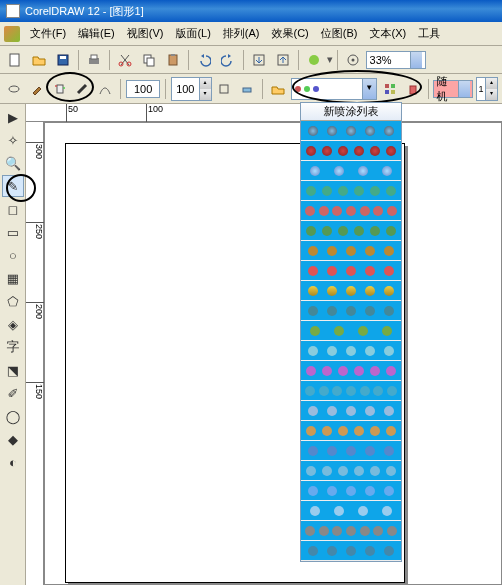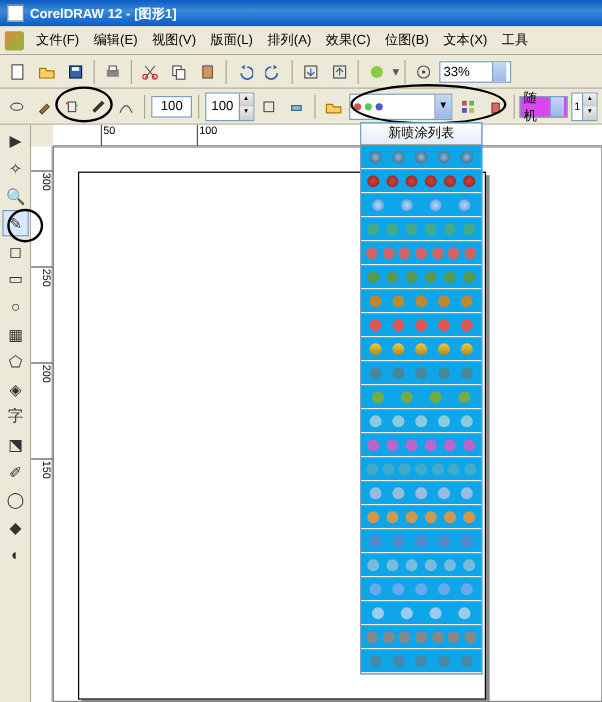--- a/index.html
+++ b/index.html
@@ -1,42 +1,42 @@
 <!DOCTYPE html>
 <html><head>
 <meta charset="utf-8">
 <style>
 *{box-sizing:border-box;margin:0;padding:0;font-family:"Microsoft YaHei",SimSun,sans-serif;font-size:11px;}
 body{background:#fff;width:502px;height:585px;overflow:hidden;position:relative;}
-.titlebar{background:linear-gradient(#0a5bc4,#3a8bd8 40%,#0a5bc4);height:22px;color:#fff;display:flex;align-items:center;padding:2px 6px;font-weight:bold;}
+.titlebar{background:linear-gradient(#0a5bc4,#3a8bd8 40%,#0a5bc4);height:22px;color:#fff;display:flex;align-items:center;padding:2px 6px;font-weight:normal;}
 .titlebar .icon{width:14px;height:14px;background:#fff;border:1px solid #888;margin-right:5px;display:inline-block;}
 .menubar{background:#ece9d8;height:24px;display:flex;align-items:center;padding:0 4px;border-bottom:1px solid #aca899;}
 .menubar .micon{width:16px;height:16px;background:linear-gradient(135deg,#d84,#8b3);border-radius:2px;margin-right:4px;}
 .menubar .mitem{padding:2px 6px;cursor:default;}
 .toolbar{background:#ece9d8;height:28px;display:flex;align-items:center;padding:0 4px;gap:2px;border-bottom:1px solid #aca899;}
 .tbtn{width:22px;height:22px;border:1px solid #ece9d8;display:flex;align-items:center;justify-content:center;cursor:default;border-radius:2px;}
 .tbtn svg{width:14px;height:14px;}
 .sep{width:1px;height:20px;background:#aca899;margin:0 2px;}
 .zoom{width:60px;height:18px;border:1px solid #7f9db9;background:#fff;padding:0 3px;display:flex;align-items:center;}
 .zoom .dd{width:12px;background:linear-gradient(#c6d8f0,#98b8e8);height:16px;margin-left:auto;border-left:1px solid #7f9db9;}
 .propbar{background:#ece9d8;height:30px;display:flex;align-items:center;padding:0 4px;gap:3px;border-bottom:1px solid #aca899;position:relative;}
 .numbox{width:38px;height:18px;border:1px solid #7f9db9;background:#fff;text-align:center;line-height:16px;}
 .spinbox{width:45px;height:24px;border:1px solid #7f9db9;background:#fff;display:flex;}
 .spinbox .val{flex:1;text-align:center;line-height:22px;}
 .spinbox .spins{width:12px;display:flex;flex-direction:column;}
 .spinbox .spins div{flex:1;background:linear-gradient(#eee,#ccc);border-left:1px solid #7f9db9;font-size:6px;text-align:center;line-height:9px;}
-.selbox{width:44px;height:18px;border:1px solid #7f9db9;background:#d946ef;display:flex;align-items:center;padding:0 2px;}
+.selbox{width:44px;height:18px;border:1px solid #7f9db9;background:#fca5a5;display:flex;align-items:center;padding:0 2px;}
 .selbox .dd{width:12px;height:16px;background:linear-gradient(#c6d8f0,#98b8e8);margin-left:auto;border-left:1px solid #7f9db9;}
 .circ{position:absolute;border:2px solid #000;border-radius:50%;pointer-events:none;z-index:100;}
 .workspace{display:flex;height:481px;background:#ece9d8;}
 .toolbox{width:26px;background:#ece9d8;border-right:1px solid #aca899;display:flex;flex-direction:column;padding:2px;gap:1px;position:relative;}
 .tool{width:22px;height:22px;border:1px solid #ece9d8;display:flex;align-items:center;justify-content:center;font-size:13px;color:#333;}
 .tool.sel{border:1px solid #7f9db9;background:#d6e8fa;}
 .canvas-area{flex:1;position:relative;background:#ece9d8;}
-.ruler-h{height:18px;background:#fff;border-bottom:1px solid #888;position:relative;margin-left:18px;}
+.ruler-h{height:18px;background:#fff;border-bottom:1px solid #888;position:relative;}
 .ruler-h .tick{position:absolute;top:0;height:18px;border-left:1px solid #555;font-size:9px;padding-left:1px;}
 .ruler-v{width:18px;background:#fff;border-right:1px solid #888;position:absolute;left:0;top:18px;bottom:0;}
 .ruler-v .tick{position:absolute;left:0;width:18px;border-top:1px solid #555;font-size:9px;writing-mode:vertical-rl;padding-top:1px;}
 .canvas{position:absolute;left:18px;top:18px;right:0;bottom:0;background:#fff;border:1px solid #888;}
 .page{position:absolute;left:20px;top:20px;width:340px;height:440px;background:#fff;border:1px solid #000;box-shadow:3px 3px 0 #888;}
 
 .spraylist{position:absolute;left:300px;top:102px;width:102px;background:#0ea5e9;border:1px solid #7f9db9;z-index:200;}
 .spraylist .hdr{height:18px;background:linear-gradient(#fefefe,#e4ecf7);border-bottom:1px solid #aca899;text-align:center;line-height:17px;font-size:11px;}
 .spraylist .row{height:20px;border-bottom:1px solid #eee;display:flex;align-items:center;justify-content:space-around;padding:1px 2px;}
 .spraylist .row span{width:10px;height:10px;border-radius:50%;display:inline-block;}

